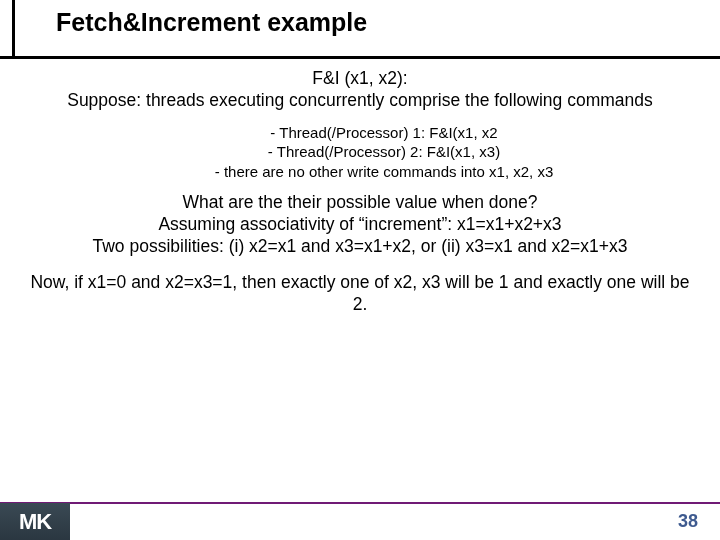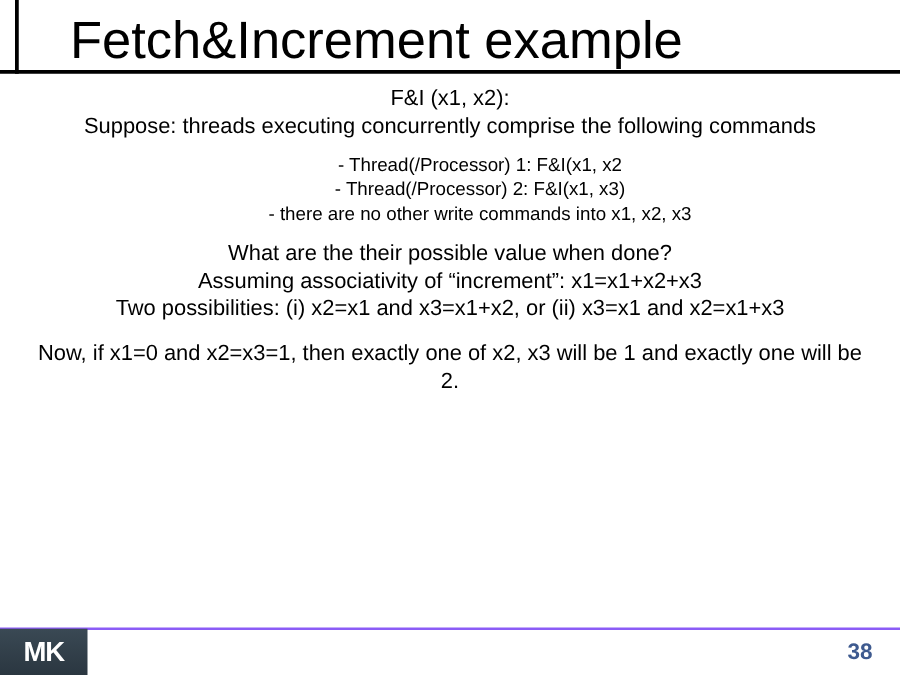--- a/index.html
+++ b/index.html
@@ -13,36 +13,36 @@
     height: 59px;
     border-bottom: 3px solid #000;
     position: relative;
   }
   .header .vline {
     position: absolute; left: 12px; top: 0; width: 3px; height: 59px;
     background: #000;
   }
   .title {
     position: absolute; left: 56px; top: 8px;
-    font-size: 42px; font-weight: normal;
+    font-size: 25px; font-weight: bold;
   }
   .content {
     padding: 8px 26px 0 26px;
     font-size: 17.5px; line-height: 1.27; text-align: center;
   }
   .content p { margin: 0; }
   .sub {
     padding: 2px 0 2px 48px;
     font-size: 15px; line-height: 1.27; margin-top: 10px;
   }
   .gap { height: 8px; }
   .gap2 { height: 14px; }
   .footer {
     position: absolute; left: 0; bottom: 0; width: 100%; height: 38px;
-    border-top: 2px solid #8b5cf6;
+    border-top: 2px solid #701a75;
     display: flex; align-items: center;
   }
   .logo {
     width: 70px; height: 38px;
     background: linear-gradient(180deg,#3a4954 0%, #2a3640 100%);
     display: flex; align-items: center; justify-content: center;
     position: relative;
   }
   .logo-text {
     color: #fff; font-size: 14px; font-weight: bold;

